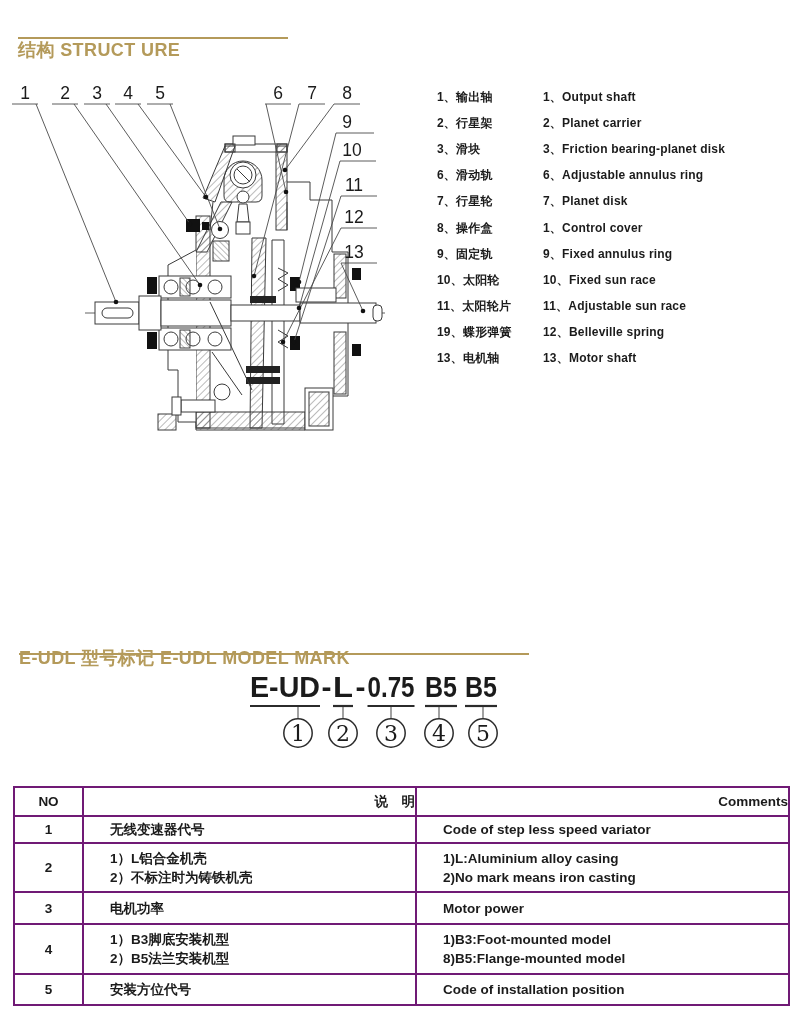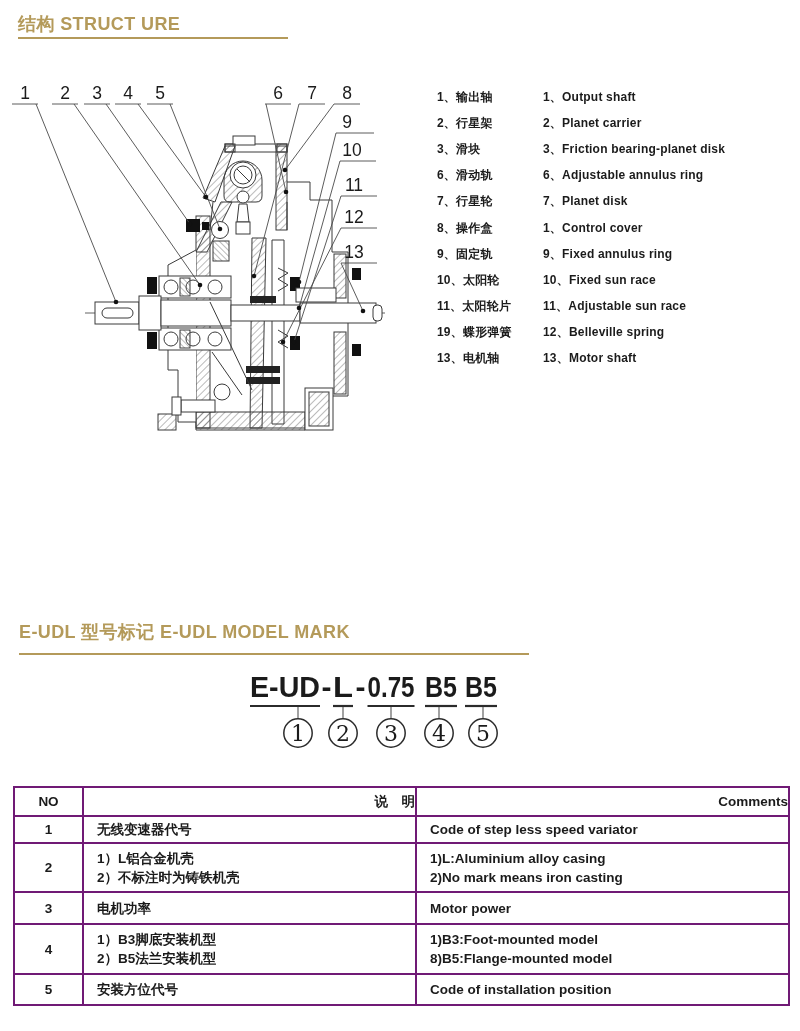--- a/index.html
+++ b/index.html
@@ -1,31 +1,31 @@
 <!DOCTYPE html>
 <html><head>
 <meta charset="utf-8">
 <style>
   * { margin:0; padding:0; box-sizing:border-box; }
   html,body { width:800px; height:1031px; background:#ffffff; overflow:hidden; position:relative;
     font-family:"Liberation Sans","DejaVu Sans",sans-serif; color:#1b1b1b; }
   .abs { position:absolute; }
-  .sec-title { font-size:18px; font-weight:bold; color:#b49a5a; letter-spacing:0.4px; white-space:nowrap; }
+  .sec-title { font-size:18px; font-weight:bold; color:#b49a5a; letter-spacing:0.4px; white-space:nowrap;margin-top:26px; }
   .sec-rule { height:2px; background:#b49a5a; }
   
   .parts-list { left:437px; top:84px; width:300px; }
   .parts-row { display:grid; grid-template-columns:106px 1fr; height:26.2px; align-items:center; }
   .parts-row span { font-size:12px; font-weight:600; white-space:nowrap; letter-spacing:0.2px; }
   
   table.mark-table { border-collapse:collapse; table-layout:fixed; width:775px; }
   table.mark-table td, table.mark-table th { border:2px solid #701a75; vertical-align:middle;
     font-size:13.5px; font-weight:600; }
   td.no-cell, th.no-cell { text-align:center; font-size:16px; font-weight:bold; }
   th.hdr { text-align:right; font-size:14.5px; font-weight:bold; }
-  td.txt-cell { padding-left:13px; }
+  td.txt-cell { padding-left:26px; }
   td.txt-cell div { line-height:19px; white-space:nowrap; }
   svg text { fill:#1b1b1b; }
 </style>
 </head>
 <body>
 
 <div class="abs sec-title" style="left:18px; top:12px;">结构 STRUCT URE</div>
 <div class="abs sec-rule" style="left:18px; top:37px; width:270px;"></div>
 
 <svg class="abs" style="left:0; top:70px;" width="430" height="405" viewBox="0 70 430 405">

